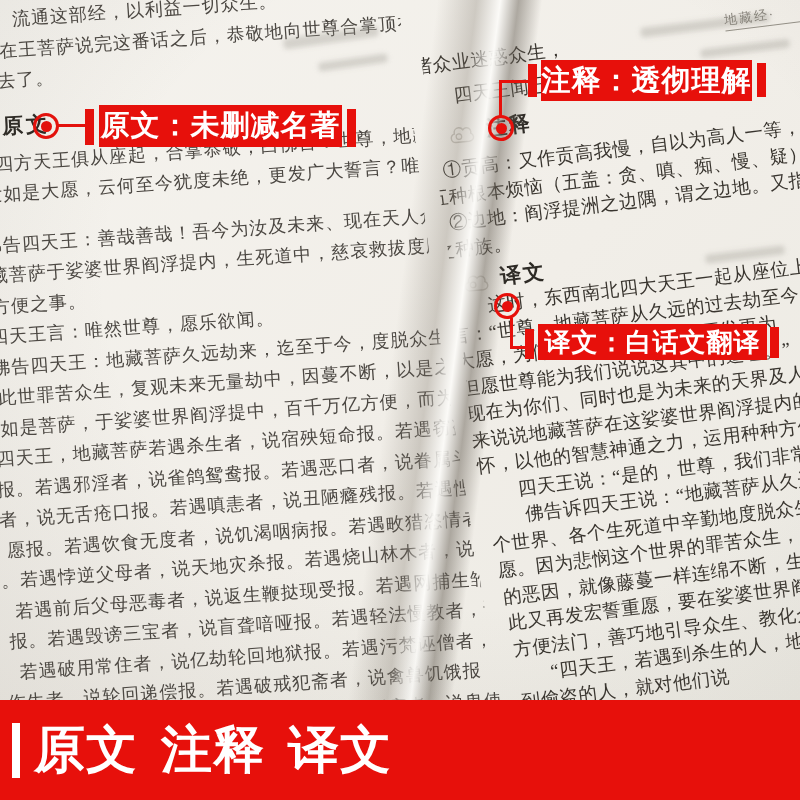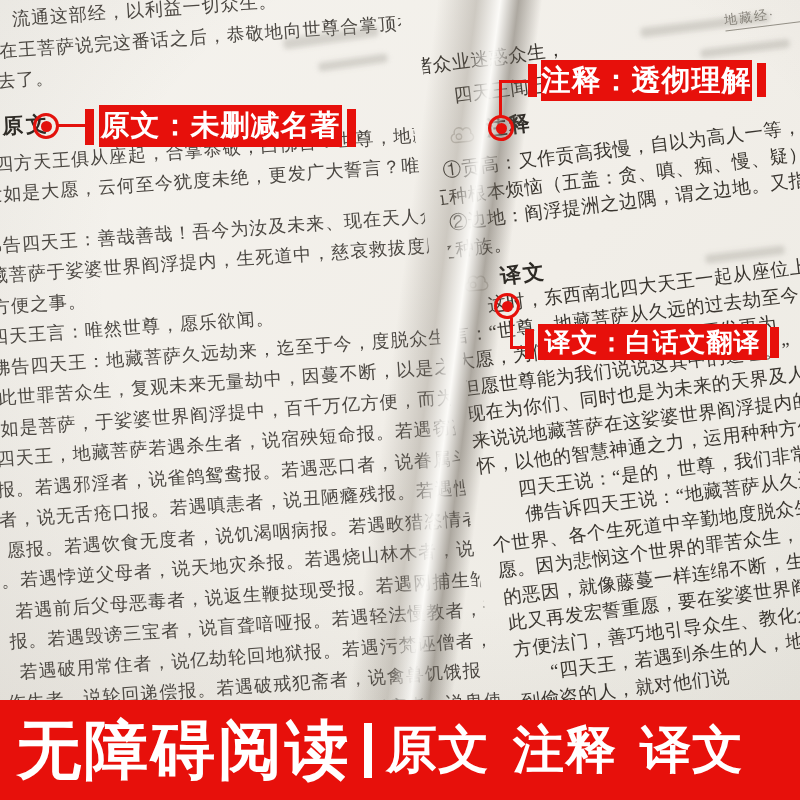--- a/index.html
+++ b/index.html
@@ -185,20 +185,19 @@
     </div>
     <div class="cline" style="left:510px;top:318px;width:3px;height:31px;"></div>
     <div class="cline" style="left:510px;top:346px;width:18px;height:3px;"></div>
     <div class="cbar" style="left:525px;top:329px;width:9px;height:30px;"></div>
     <div class="cbox" id="boxC">译文：白话文翻译</div>
     <div class="cbar" style="left:770px;top:327px;width:9px;height:31px;"></div>
 
   </div>
 
   <div id="banner">
-    <span id="banner-title">无障碍阅读</span>
     <span id="banner-divider"></span>
     <span class="banner-item">原文</span>
     <span class="banner-item">注释</span>
     <span class="banner-item">译文</span>
   </div>
 
 </div>
 
 </body></html>

